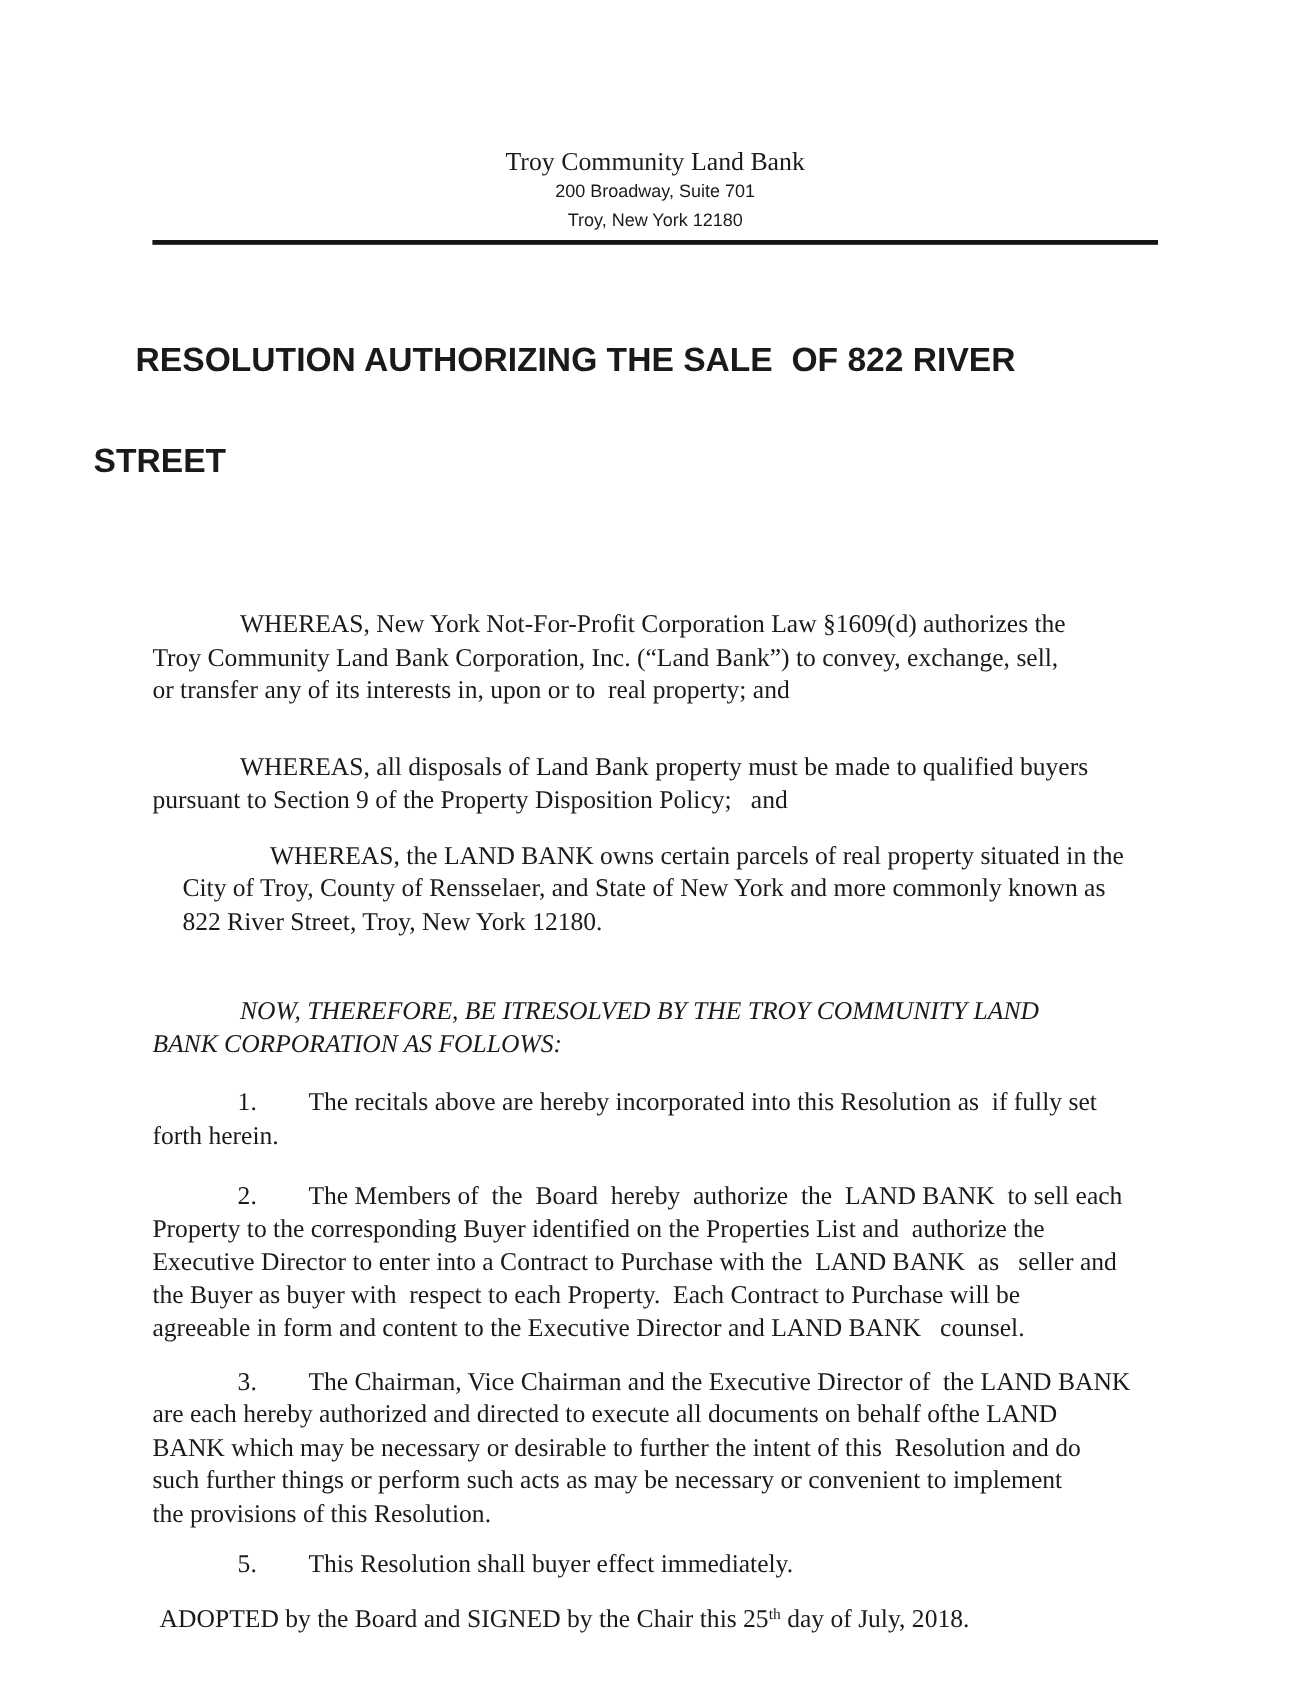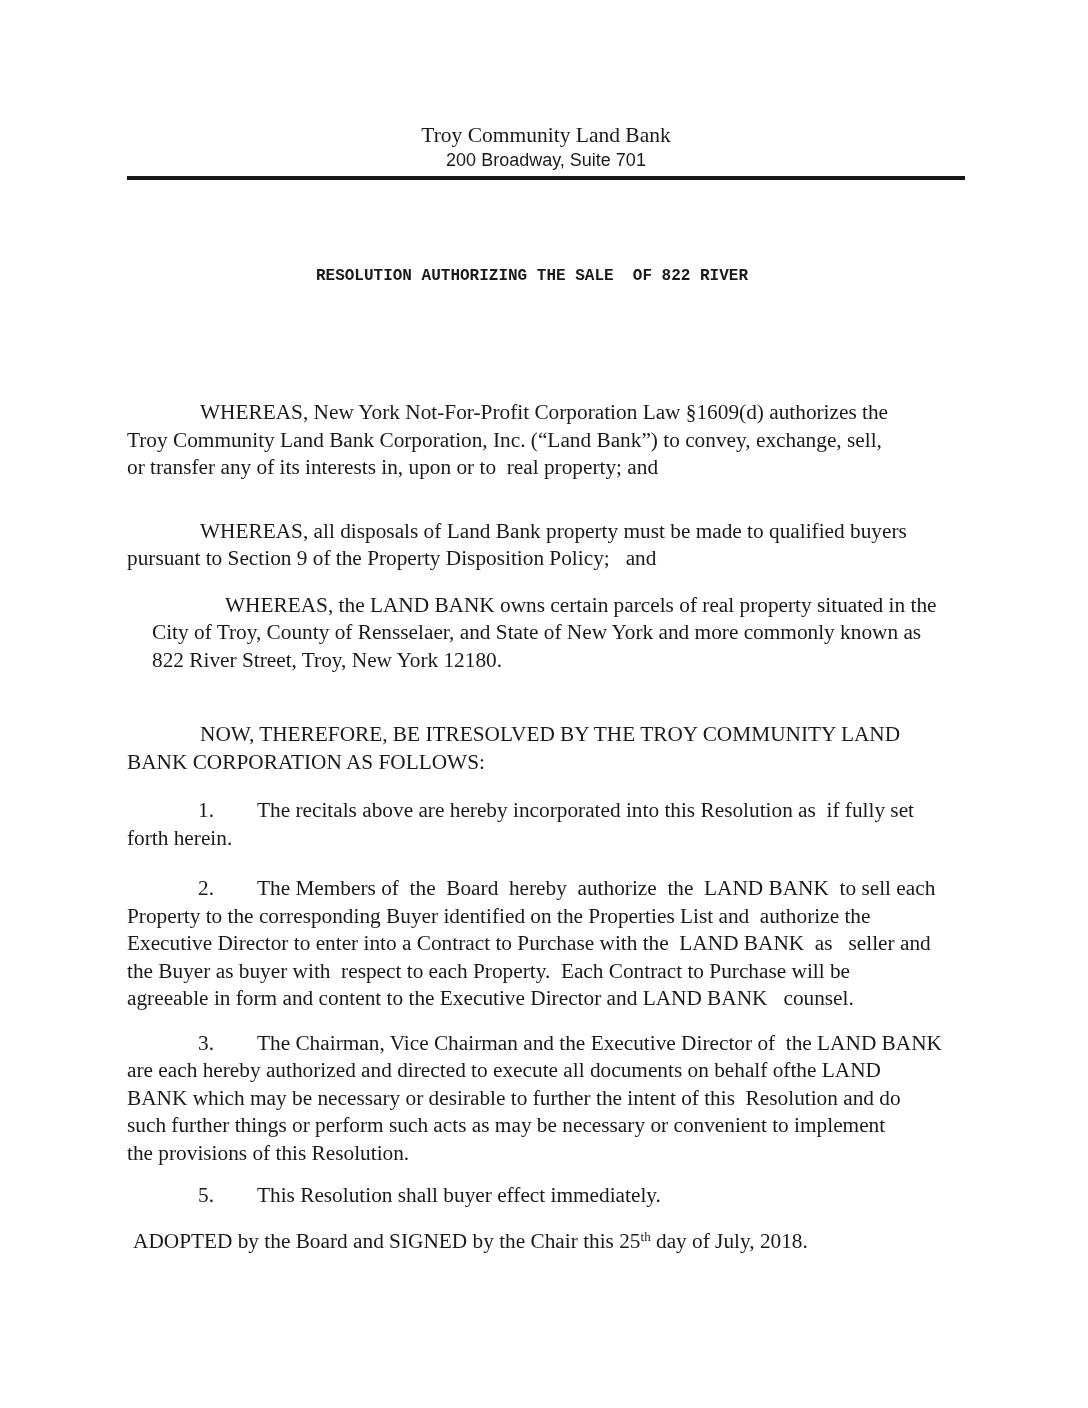--- a/index.html
+++ b/index.html
@@ -20,53 +20,52 @@
     width: 838px;
   }
   .letterhead { text-align: center; padding-top: 122px; }
   .org-name {
     font-family: "Liberation Serif", serif;
     font-size: 21.5px;
     line-height: 26px;
   }
   .addr {
     font-family: "Liberation Sans", sans-serif;
-    font-size: 18px;
+    font-size: 15px;
     line-height: 24px;
   }
   .rule {
     height: 0;
     border-bottom: 4px solid #161616;
     margin-top: 4px;
   }
   .title {
     margin: 26px 0 0 0;
-    text-align: center;
-    font-family: Liberation Mono, monospace;
-    font-size: 16px;
+    font-family: Liberation Sans, sans-serif;
+    font-size: 28px;
     font-weight: bold;
     line-height: 28px;
     white-space: pre;
   }
   .title-line-1 { position: relative; left: -14px; }
   .title-line-2 { position: relative; left: -49px; }
   .para {
     margin: 0;
     font-family: "Liberation Serif", serif;
     font-size: 21.3px;
     line-height: 27.5px;
     white-space: pre;
   }
   .indent { text-indent: 73px; }
   .item { text-indent: 71px; }
   .tab { display: inline-block; width: 43px; }
   .mt53 { margin-top: 53px; }
   .mb26 { margin-bottom: 36px; }
   .mb23 { margin-bottom: 23px; }
-  .mb21 { margin-bottom: 21px; }
+  .mb21 { margin-bottom: 21px; font-style: italic; }
   .mb19 { margin-bottom: 19px; }
   .mb47 { margin-bottom: 47px; margin-left: 25px; }
   .mb17 { margin-bottom: 17px; }
   .mb15 { margin-bottom: 15px; }
   .mb18 { margin-bottom: 18px; }
   .adopted { margin-left: 6px; }
   .sup {
     font-size: 13px;
     vertical-align: 7px;
     line-height: 0;
@@ -74,26 +73,28 @@
 </style>
 </head>
 <body>
 
 <div class="page">
   <div class="content">
 
     <header class="letterhead">
       <div class="org-name">Troy Community Land Bank</div>
       <div class="addr">200 Broadway, Suite 701</div>
+      <div class="addr">Troy, New York 12180</div>
     </header>
 
     <div class="rule"></div>
 
     <h1 class="title">
       <div class="title-line-1">RESOLUTION AUTHORIZING THE SALE  OF 822 RIVER</div>
+      <div class="title-line-2">STREET</div>
     </h1>
 
     <p class="para indent mt53 mb26">WHEREAS, New York Not-For-Profit Corporation Law §1609(d) authorizes the
 Troy Community Land Bank Corporation, Inc. (“Land Bank”) to convey, exchange, sell,
 or transfer any of its interests in, upon or to  real property; and</p>
 
 
     <p class="para indent mb19">WHEREAS, all disposals of Land Bank property must be made to qualified buyers
 pursuant to Section 9 of the Property Disposition Policy;   and</p>
 

